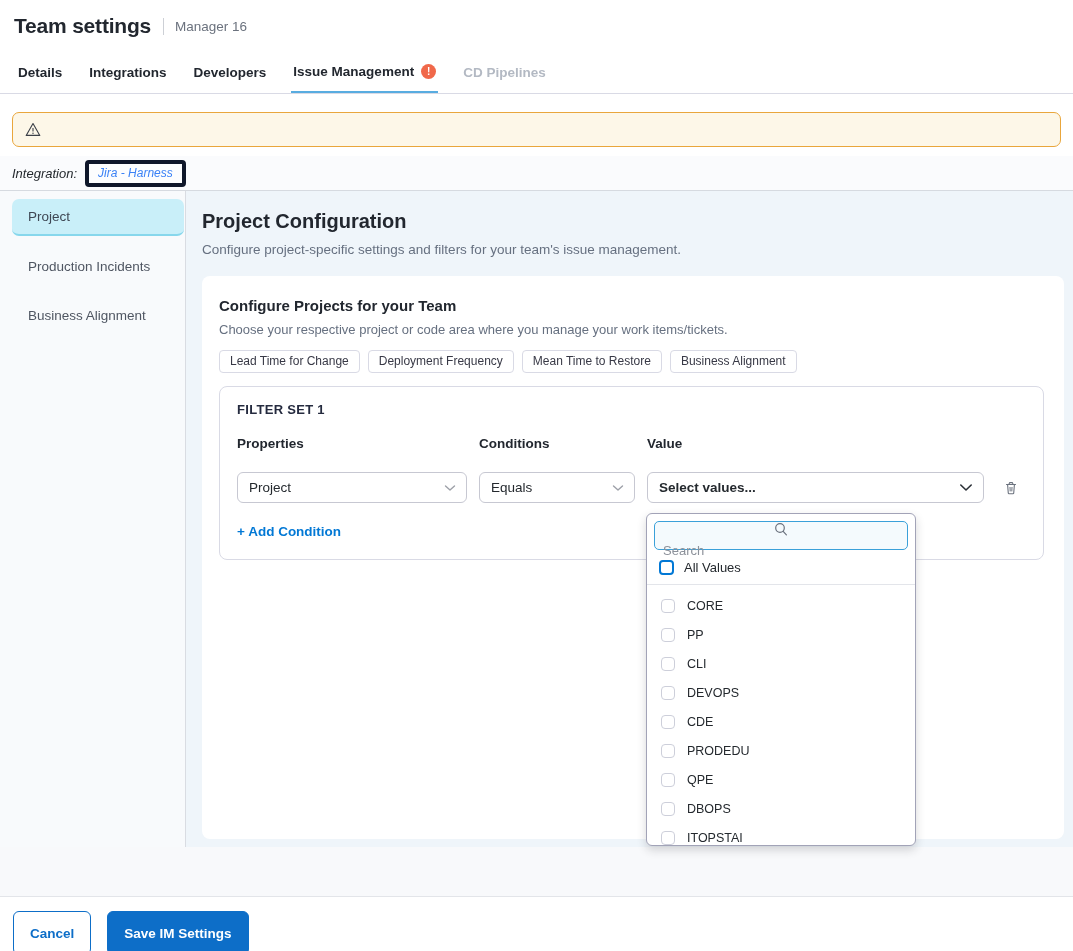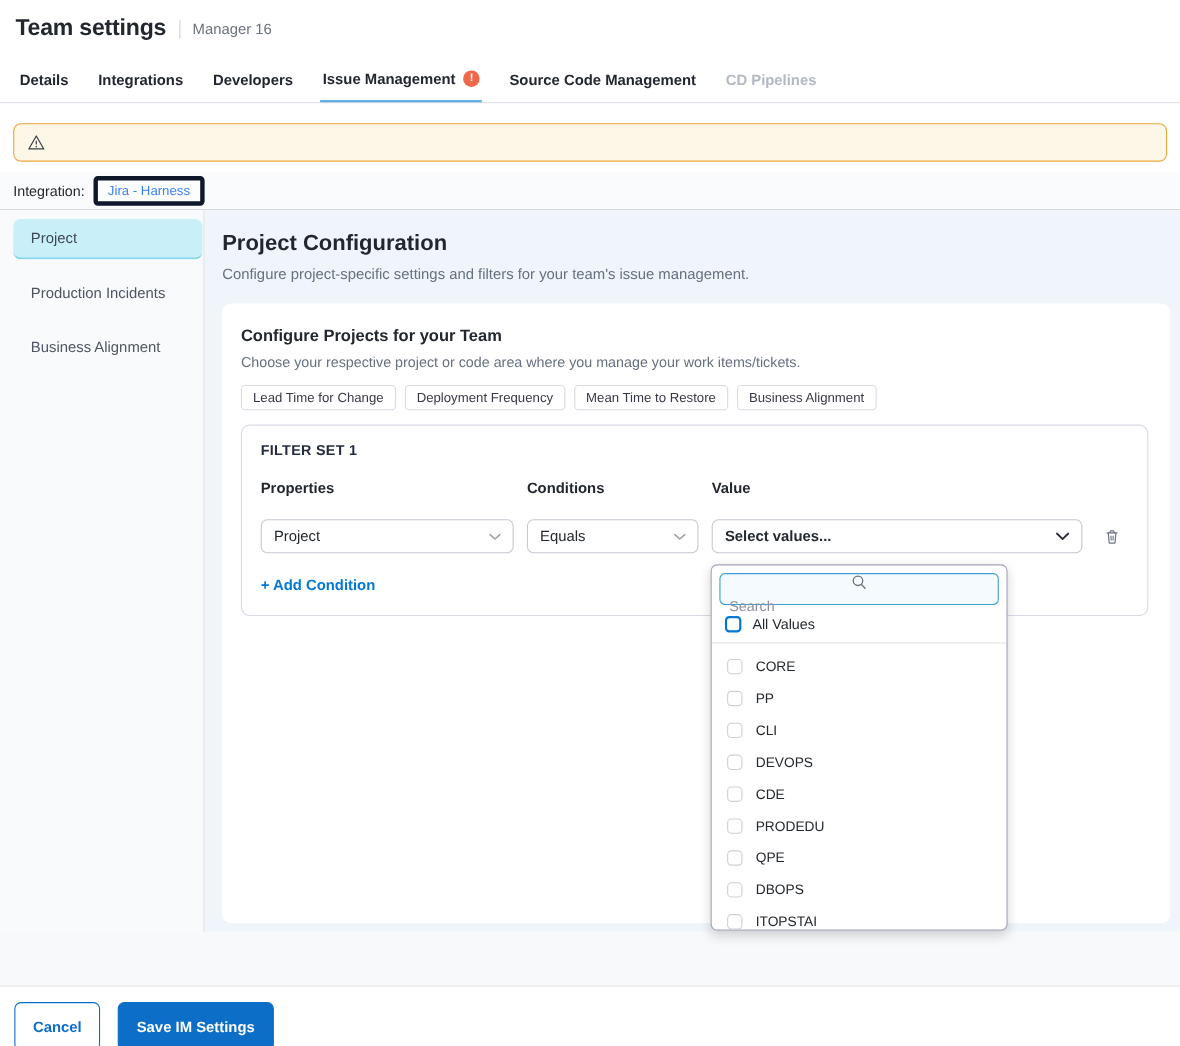--- a/index.html
+++ b/index.html
@@ -24,21 +24,21 @@
     font-size:10px; font-weight:bold; margin-left:7px; }
 
   
   .alert-wrap { background:#fff; padding:18px 12px 9px; }
   .alert { display:flex; align-items:center; gap:8px; border:1px solid #E9A63C;
     background:#FDF7E8; border-radius:7px; padding:9px 12px; font-size:13.5px; color:#24292E; }
   .alert svg { flex:0 0 auto; }
 
   
   .integration-row { height:35px; background:#FAFBFD; border-bottom:1px solid #D6DAE0;
-    display:flex; align-items:center; gap:8px; padding:0 12px; }
+    display:flex; align-items:center; gap:8px; padding:0 12px;font-style:italic; }
   .integration-label { font-size:13px; color:#24292E; }
   .integration-chip { border:4px solid #0f172a; border-radius:4px; background:#FCFDFE;
     padding:2px 9px 3px; font-size:12px; color:#3b82f6; }
 
   
   .content-wrap { display:flex; height:656px; }
   .sidebar { width:186px; background:#F8FAFC; border-right:1px solid #D9DCE2;
     padding:8px 1px 0 12px; }
   .side-item { height:37px; display:flex; align-items:center; padding-left:16px;
     font-size:13.5px; color:#4F5662; border-radius:7px; margin-bottom:12px; cursor:pointer; }
@@ -110,21 +110,20 @@
 </div>
 
 <div class="tabbar">
   <div class="tab">Details</div>
   <div class="tab">Integrations</div>
   <div class="tab">Developers</div>
   <div class="tab active">
     <span>Issue Management</span>
     <span class="tab-badge">!</span>
   </div>
-  <div class="tab">Source Code Management</div>
   <div class="tab disabled">CD Pipelines</div>
 </div>
 
 <div class="alert-wrap">
   <div class="alert">
     <svg width="16" height="15" viewBox="0 0 16 15" fill="none">
       <path d="M8 1.6 L14.8 13.4 H1.2 Z" stroke="#3A3F47" stroke-width="1.1" stroke-linejoin="round"></path>
       <line x1="8" y1="6" x2="8" y2="9.4" stroke="#3A3F47" stroke-width="1.1"></line>
       <circle cx="8" cy="11.3" r="0.7" fill="#3A3F47"></circle>
     </svg>

